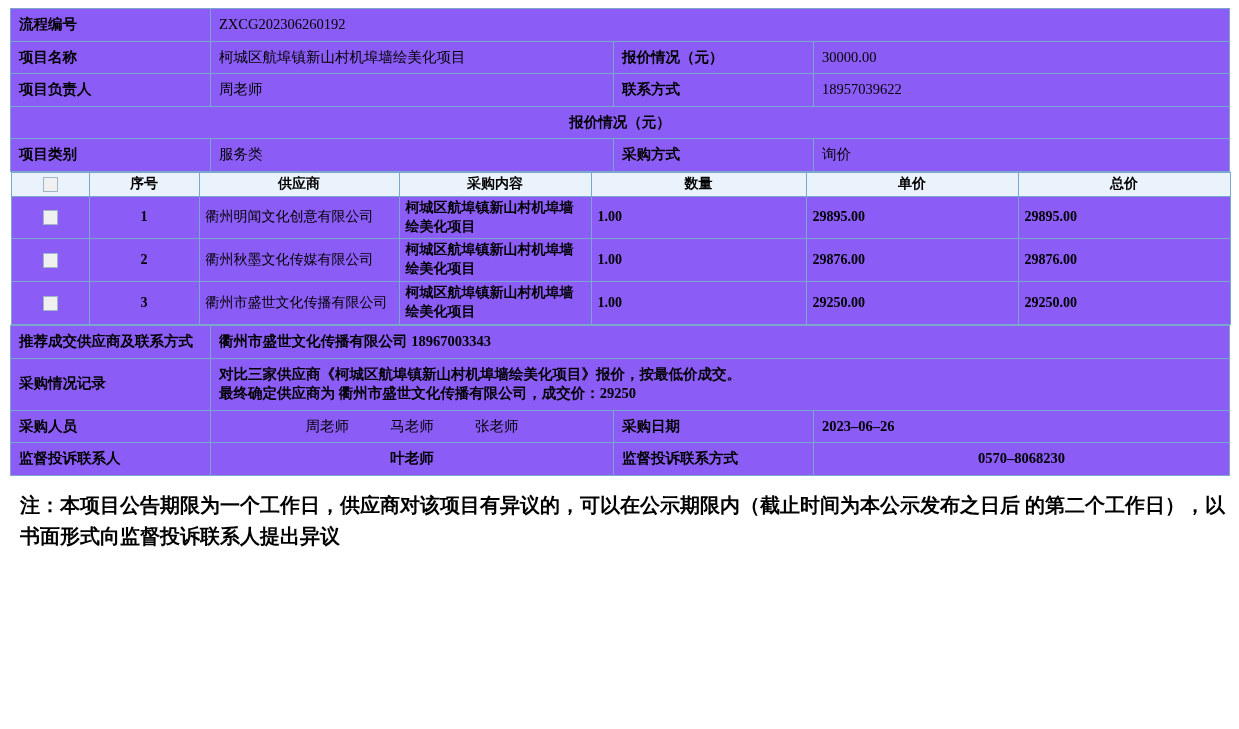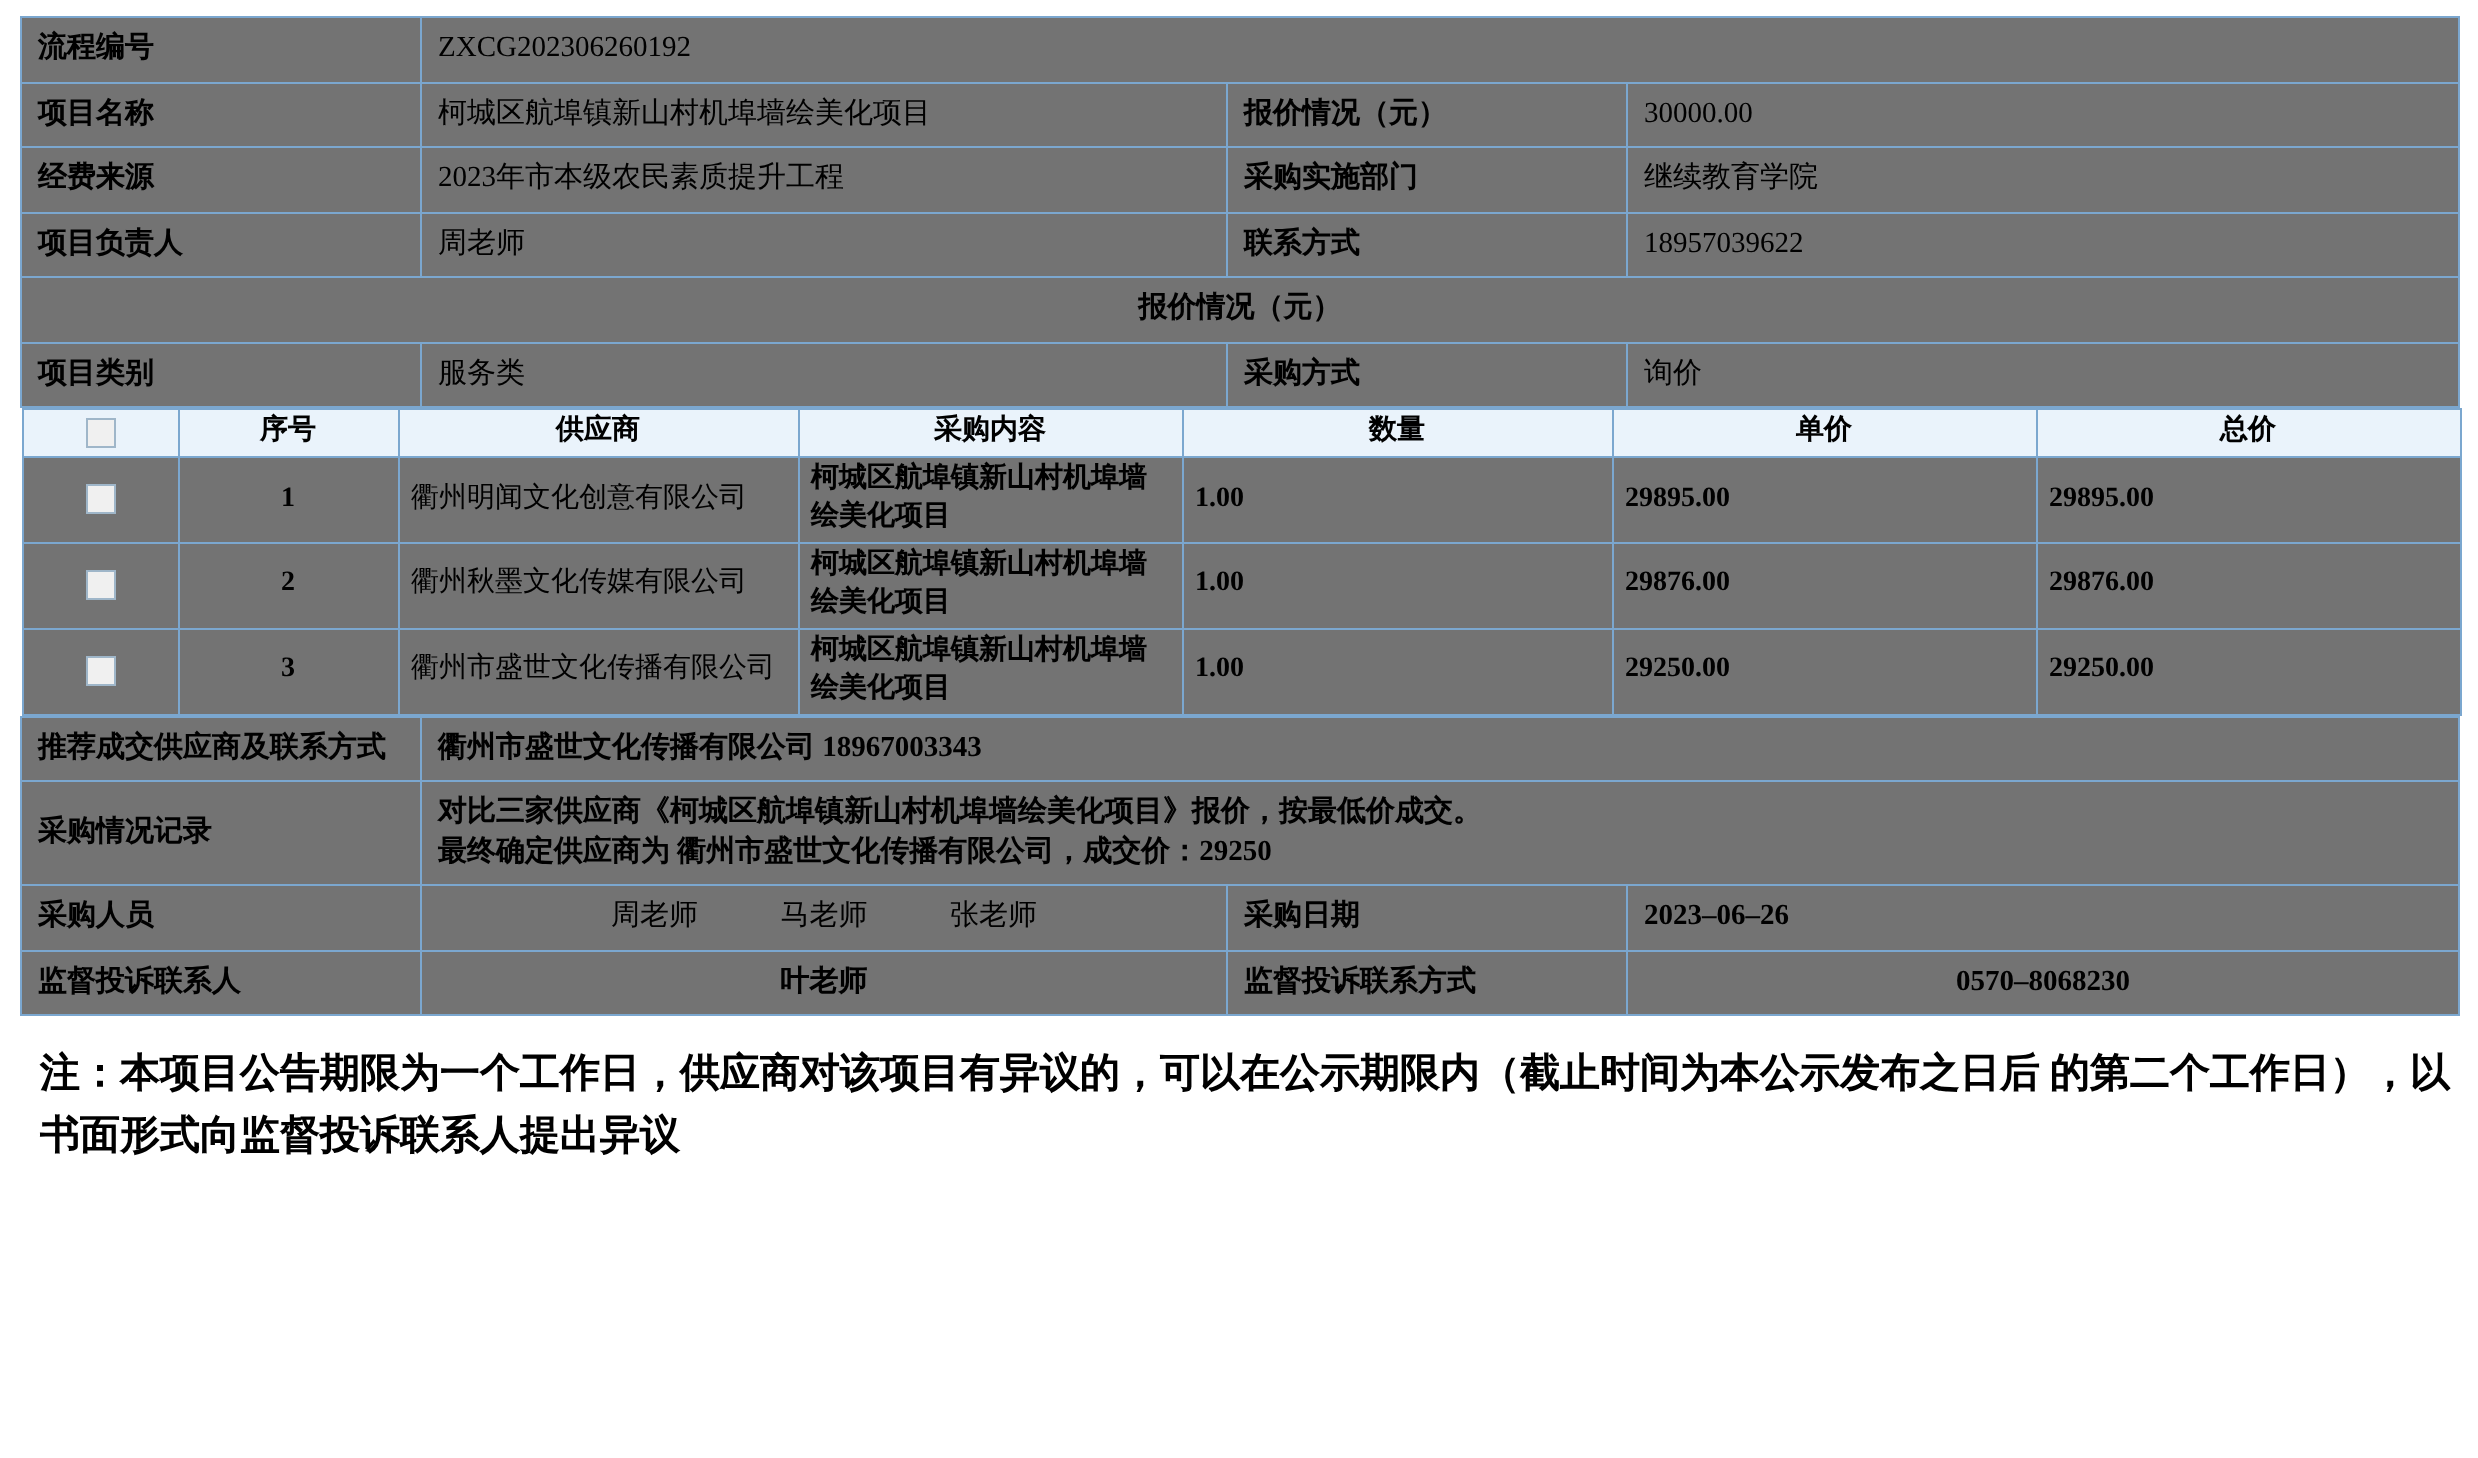--- a/index.html
+++ b/index.html
@@ -23,21 +23,21 @@
     border-collapse: collapse;
     width: 1219px;
     table-layout: fixed;
   }
   table.main td, table.main th {
     border: 1px solid #7ba7cf;
     padding: 6px 8px;
     font-size: 14.5px;
     vertical-align: middle;
     line-height: 1.35;
-    background: #737373;
+    background: #8b5cf6;
   }
   td.label {
     background: #eaf3fb;
     font-weight: bold;
     white-space: nowrap;
   }
   td.value {
     background: #ffffff;
   }
   td.section-title {
@@ -124,26 +124,20 @@
     <tbody>
       <tr>
         <td class="label">流程编号</td>
         <td class="value" colspan="3">ZXCG202306260192</td>
       </tr>
       <tr>
         <td class="label">项目名称</td>
         <td class="value">柯城区航埠镇新山村机埠墙绘美化项目</td>
         <td class="label">报价情况（元）</td>
         <td class="value">30000.00</td>
-      </tr>
-      <tr>
-        <td class="label">经费来源</td>
-        <td class="value">2023年市本级农民素质提升工程</td>
-        <td class="label">采购实施部门</td>
-        <td class="value">继续教育学院</td>
       </tr>
       <tr>
         <td class="label">项目负责人</td>
         <td class="value">周老师</td>
         <td class="label">联系方式</td>
         <td class="value">18957039622</td>
       </tr>
       <tr>
         <td class="section-title" colspan="4">报价情况（元）</td>
       </tr>

